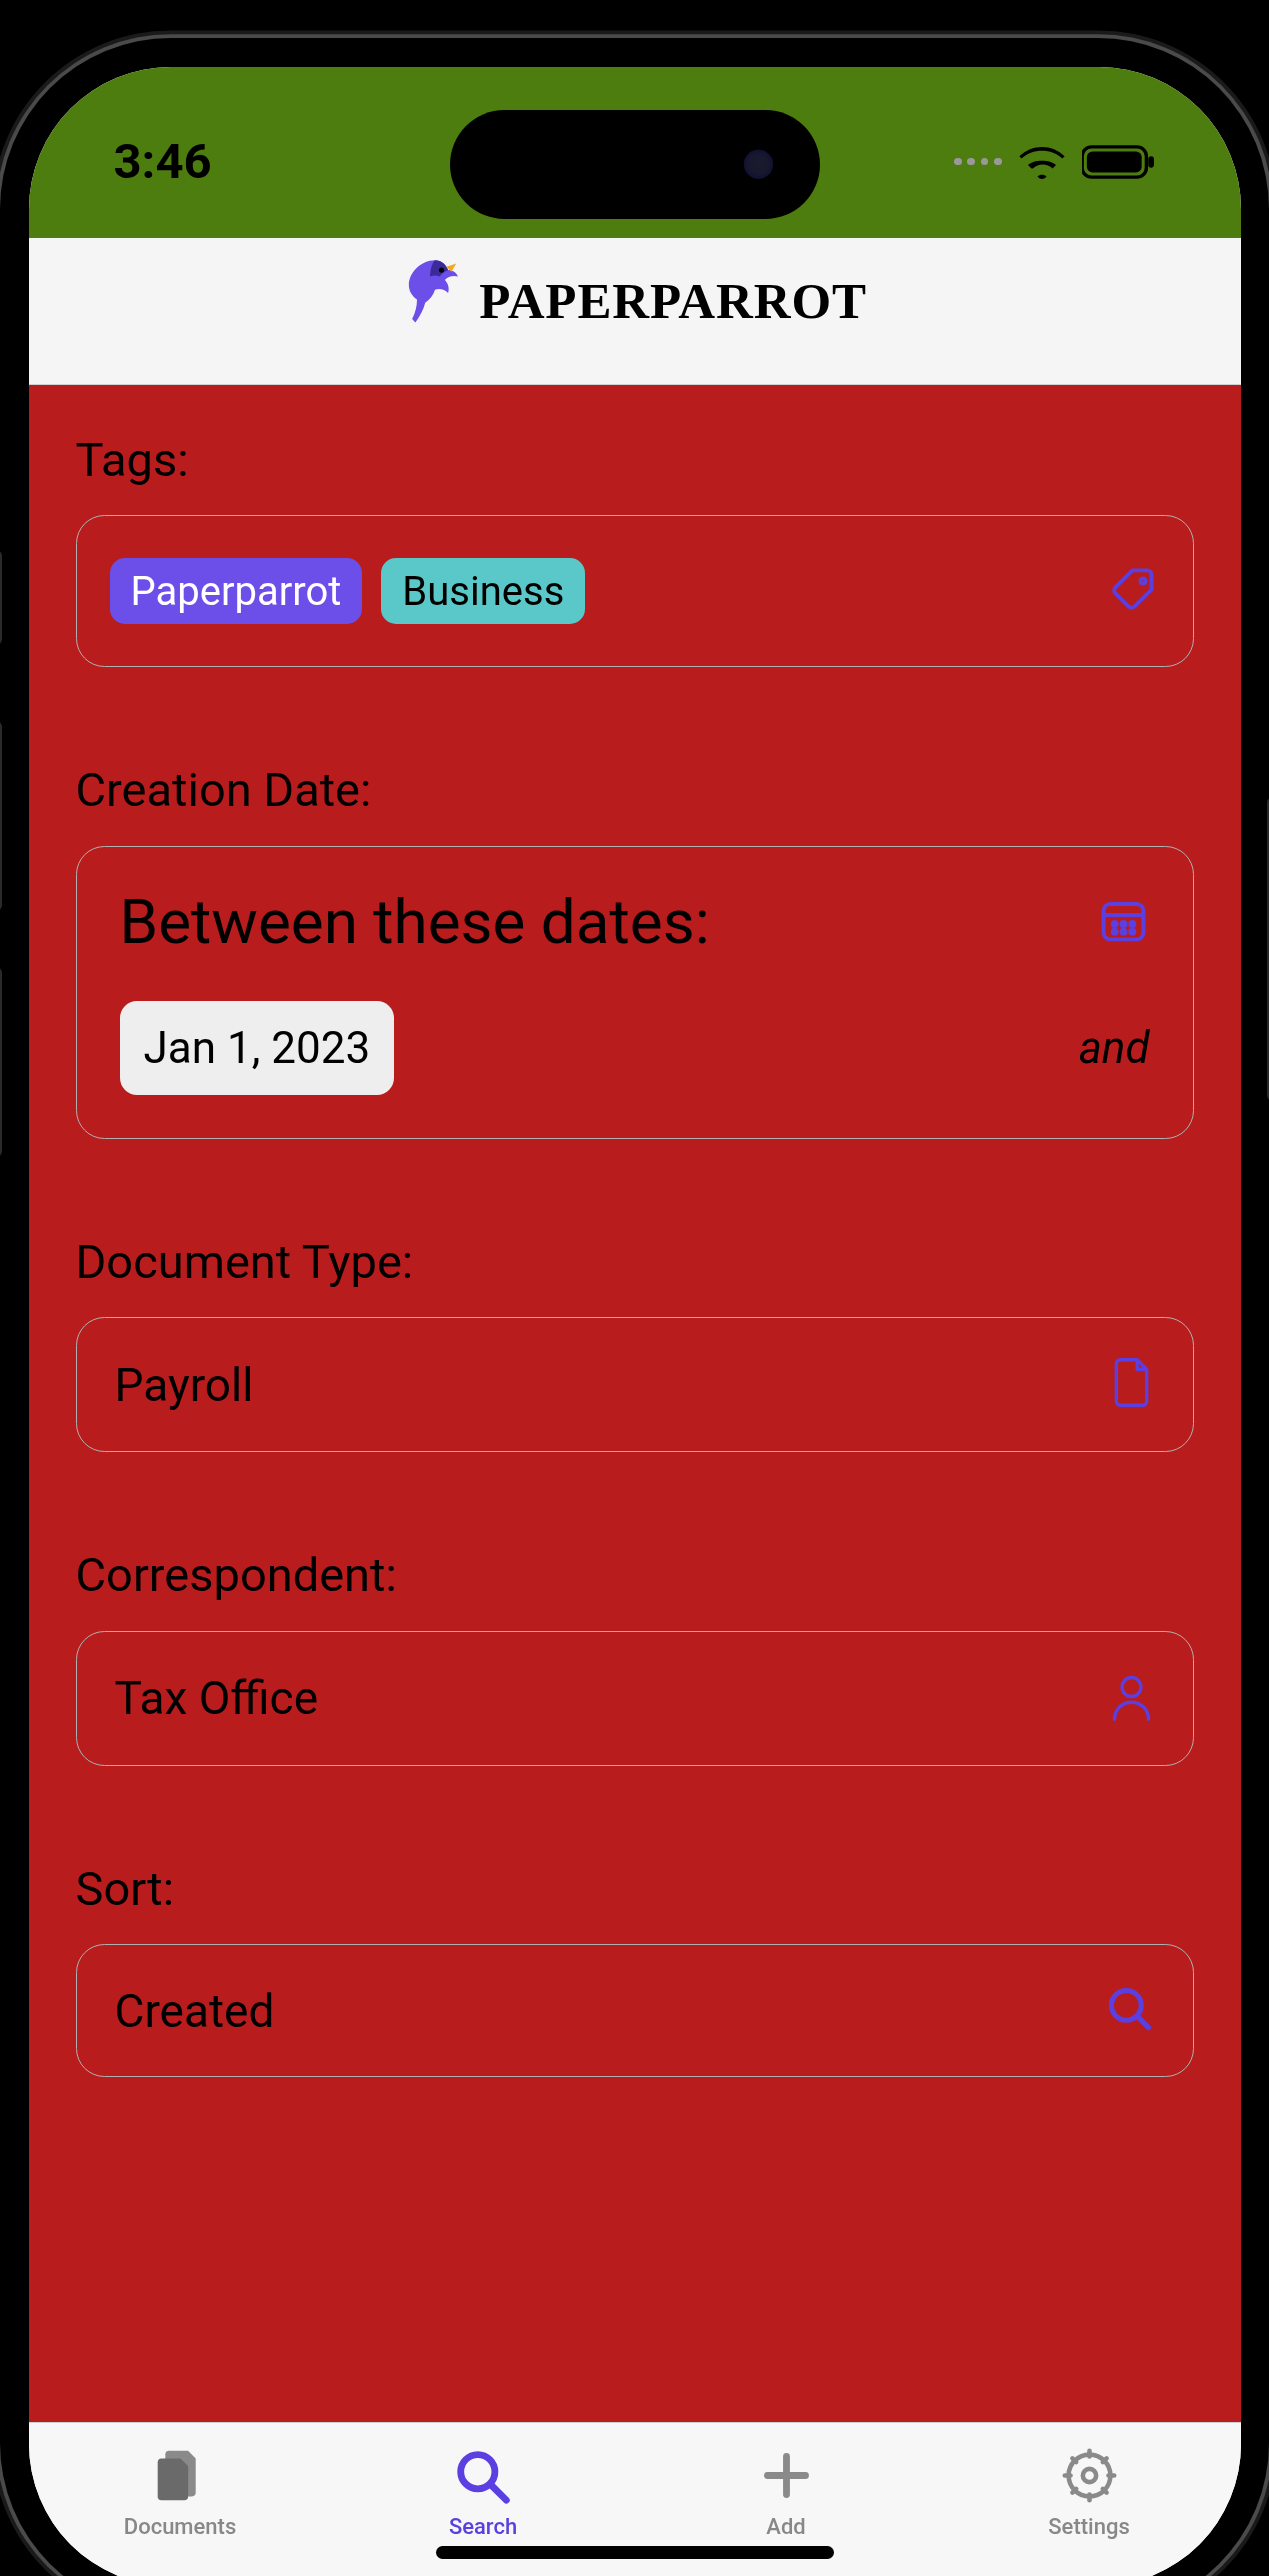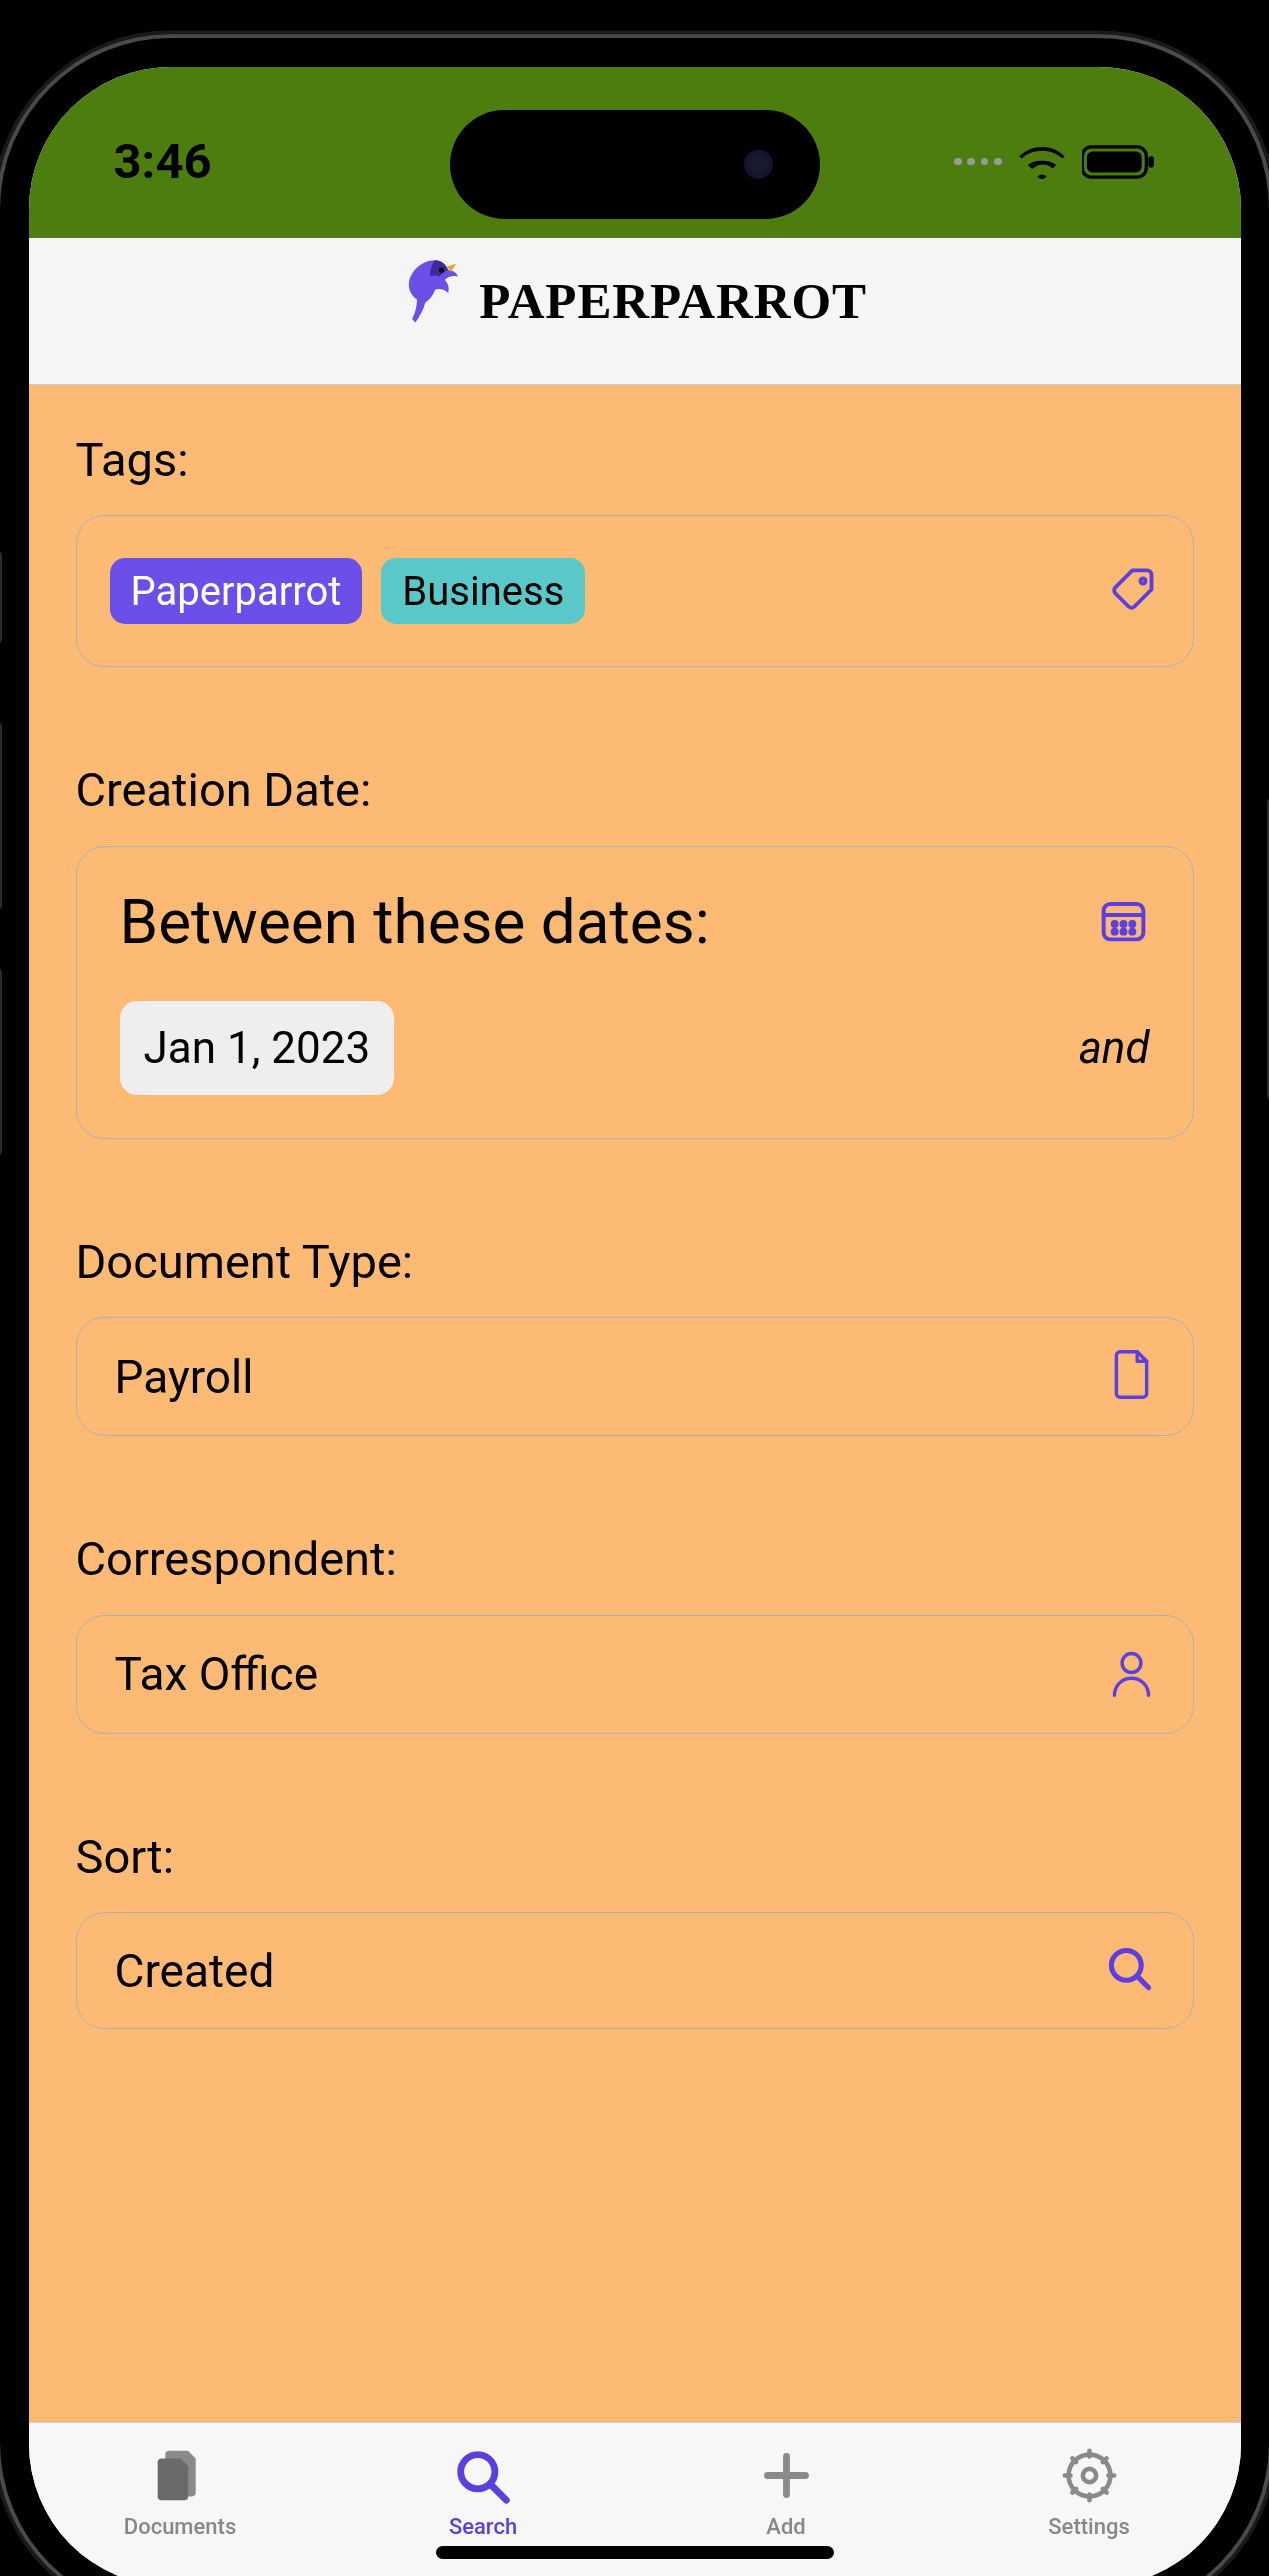--- a/index.html
+++ b/index.html
@@ -88,34 +88,34 @@
     border-bottom: 0.9px solid #d0d0d0;
   }
   .header-title {
     font-size: 51px;
     font-weight: 800;
     letter-spacing: 0.9px;
     font-family: Georgia, 'Times New Roman', serif;
   }
   .content {
     flex: 1;
-    background: #fdba74;
+    background: #b91c1c;
     padding: 47px 47px 0;
     overflow-y: auto;
   }
   .section-label {
     font-size: 47px;
     font-weight: 400;
     margin-bottom: 28.5px;
     color: #000;
   }
   .field-box {
     border: 1.9px solid #b0b0b0;
     border-radius: 28.5px;
-    padding: 30px 38px;
+    padding: 38px 38px;
     display: flex;
     align-items: center;
     justify-content: space-between;
     margin-bottom: 95px;
     min-height: 104px;
   }
   .tags-box {
     border: 1.9px solid #b0b0b0;
     border-radius: 28.5px;
     padding: 28.5px 33px;

